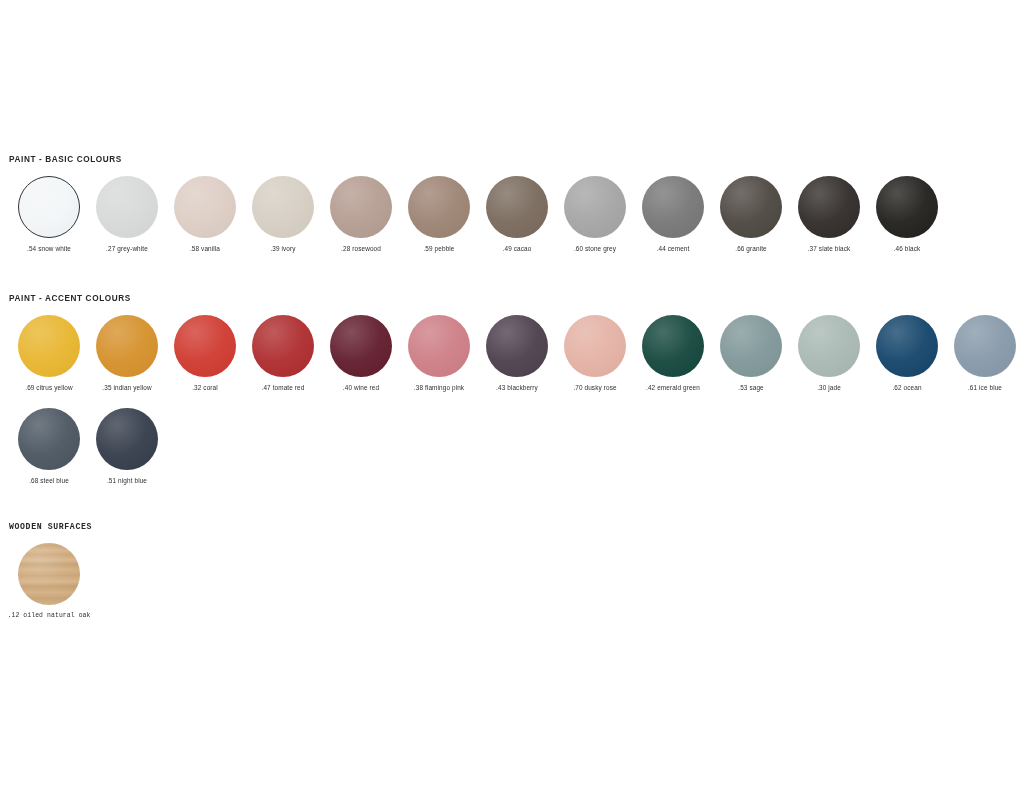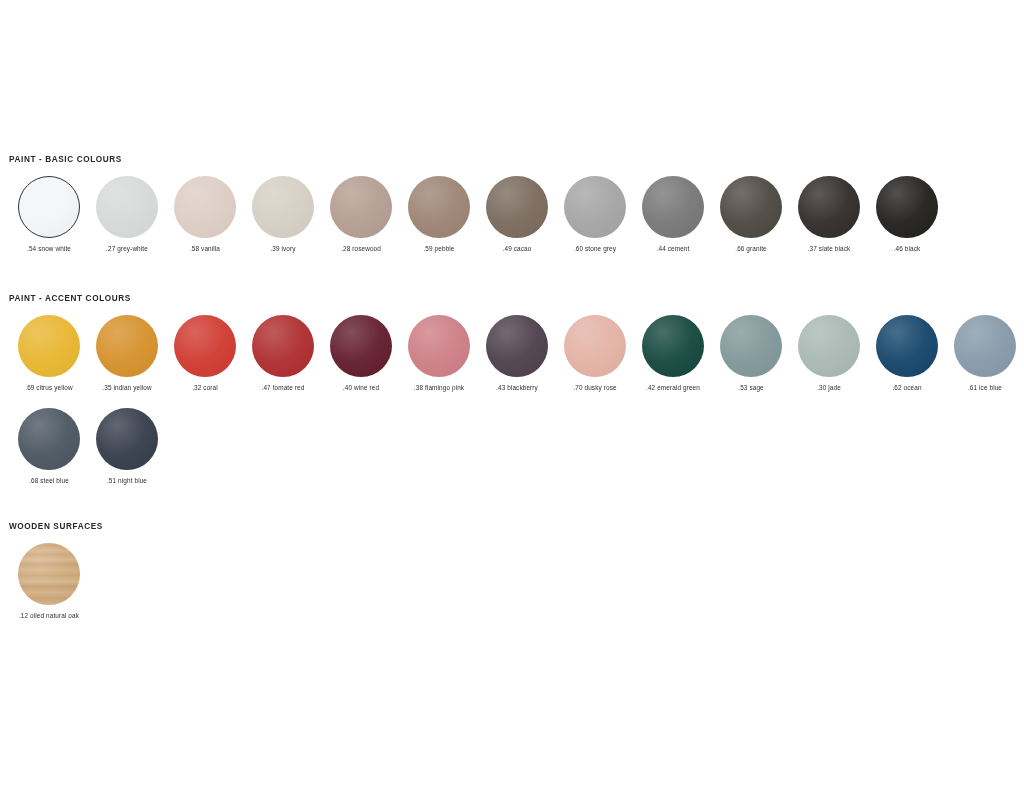--- a/index.html
+++ b/index.html
@@ -292,21 +292,21 @@
           </div>
           <div class="swatch">
             <div class="chip" style="background: rgb(33, 31, 28);">
               <div class="sheen"></div>
             </div>
             <div class="chip-label">.46 black</div>
           </div>
         </div>
       </div>
     </div>
-    <div class="section" style="top: 522px;">
+    <div class="section" style="top: 522px; font-family: Liberation Mono, monospace;">
       <div class="section-title">WOODEN SURFACES</div>
       <div class="swatch-rows">
         <div class="swatch-row">
           <div class="swatch">
             <div class="chip" style="background: rgb(207, 168, 120);">
               <div class="grain"></div>
               <div class="sheen"></div>
             </div>
             <div class="chip-label">.12 oiled natural oak</div>
           </div>

